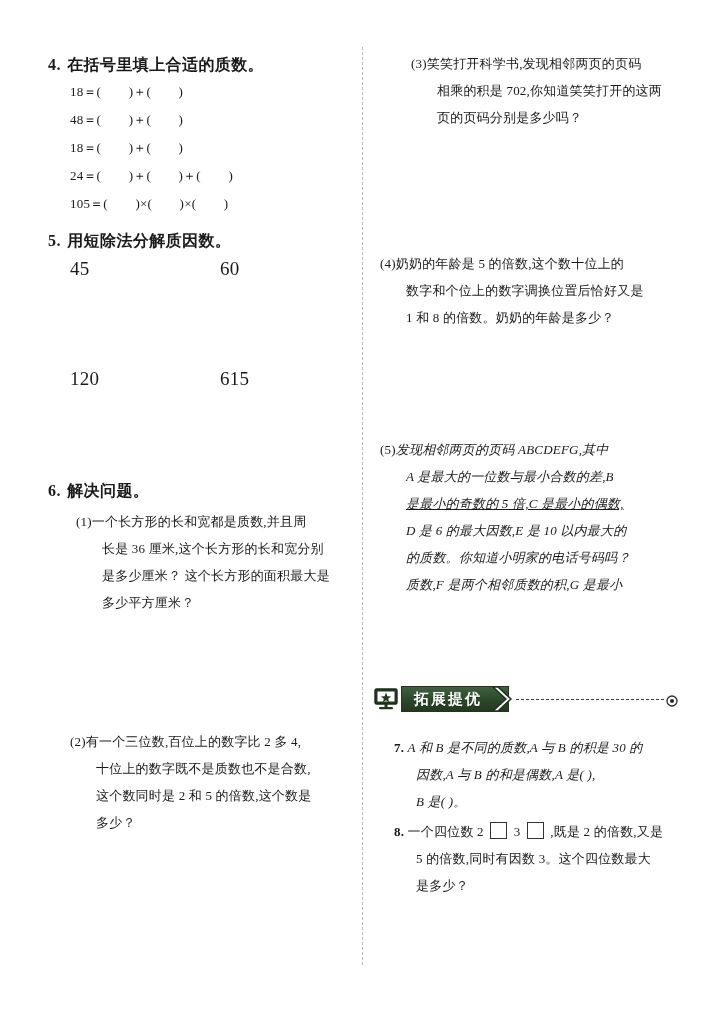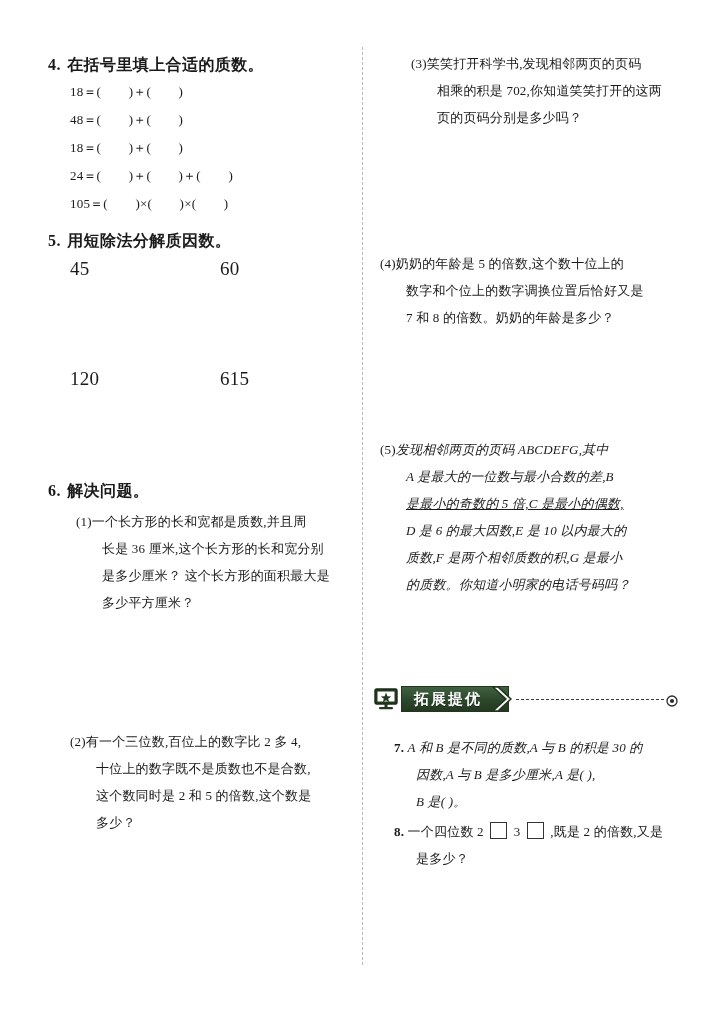--- a/index.html
+++ b/index.html
@@ -203,30 +203,30 @@
 
     <div class="para" style="position:absolute; left:0; top:50px; width:305px;margin-left:31px;">
       <span class="hang"><span>(3)</span><span>笑笑打开科学书,发现相邻两页的页码</span></span>
       <span class="hang" style="padding-left:26px;">相乘的积是 702,你知道笑笑打开的这两</span>
       <span class="hang" style="padding-left:26px;">页的页码分别是多少吗？</span>
     </div>
 
     <div class="para" style="position:absolute; left:0; top:250px; width:305px;">
       <span class="hang"><span>(4)</span><span>奶奶的年龄是 5 的倍数,这个数十位上的</span></span>
       <span class="hang" style="padding-left:26px;">数字和个位上的数字调换位置后恰好又是</span>
-      <span class="hang" style="padding-left:26px;">7 和 8 的倍数。奶奶的年龄是多少？</span>
+      <span class="hang" style="padding-left:26px;">1 和 8 的倍数。奶奶的年龄是多少？</span>
     </div>
 
     <div class="para" style="position:absolute; left:0; top:436px; width:305px;">
       <span class="hang"><span>(5)</span><span class="ital">发现相邻两页的页码 ABCDEFG,其中</span></span>
       <span class="hang ital" style="padding-left:26px;">A 是最大的一位数与最小合数的差,B</span>
       <span class="hang ital" style="padding-left:26px;text-decoration:underline;">是最小的奇数的 5 倍,C 是最小的偶数,</span>
       <span class="hang ital" style="padding-left:26px;">D 是 6 的最大因数,E 是 10 以内最大的</span>
+      <span class="hang ital" style="padding-left:26px;">的质数。你知道小明家的电话号码吗？</span>
       <span class="hang ital" style="padding-left:26px;">质数,F 是两个相邻质数的积,G 是最小</span>
-      <span class="hang ital" style="padding-left:26px;">的质数。你知道小明家的电话号码吗？</span>
     </div>
 
   </div>
 
   <div class="banner">
 
     <span class="banner-icon">
       <svg width="26" height="22" viewBox="0 0 26 22">
         <rect x="1" y="1" width="22" height="15" rx="1.5" fill="#23391f" stroke="#1b2b18" stroke-width="1.4"></rect>
         <rect x="3.5" y="3.5" width="17" height="10" fill="#ffffff"></rect>
@@ -253,28 +253,29 @@
         <circle cx="6" cy="6" r="5" fill="#ffffff" stroke="#2b2b2b" stroke-width="1.3"></circle>
         <circle cx="6" cy="6" r="2.1" fill="#2b2b2b"></circle>
       </svg>
     </span>
   </div>
 
   <div style="position:absolute; left:372px; top:734px; width:312px;">
     <div class="para para-indent" style="padding-left:22px; text-indent:-22px;">
       <span class="hang"><b class="num">7.</b>
         <span class="ital">A 和 B 是不同的质数,A 与 B 的积是 30 的</span></span>
-      <span class="hang ital" style="padding-left:22px;">因数,A 与 B 是多少厘米,A 是(        ),</span>
+      <span class="hang ital" style="padding-left:22px;">因数,A 与 B 的和是偶数,A 是(        ),</span>
       <span class="hang ital" style="padding-left:22px;">B 是(        )。</span>
     </div>
   </div>
 
   <div style="position:absolute; left:372px; top:818px; width:312px;">
     <div class="para" style="padding-left:22px; text-indent:-22px;">
       <span class="hang">
         <b class="num">8.</b>
         <span>一个四位数 2 </span><span class="blankbox"></span><span> 3 </span><span class="blankbox"></span><span> ,既是 2 的倍数,又是</span>
       </span>
+      <span class="hang" style="padding-left:22px;">5 的倍数,同时有因数 3。这个四位数最大</span>
       <span class="hang" style="padding-left:22px;">是多少？</span>
     </div>
   </div>
 
 </div>
 
 </body></html>

